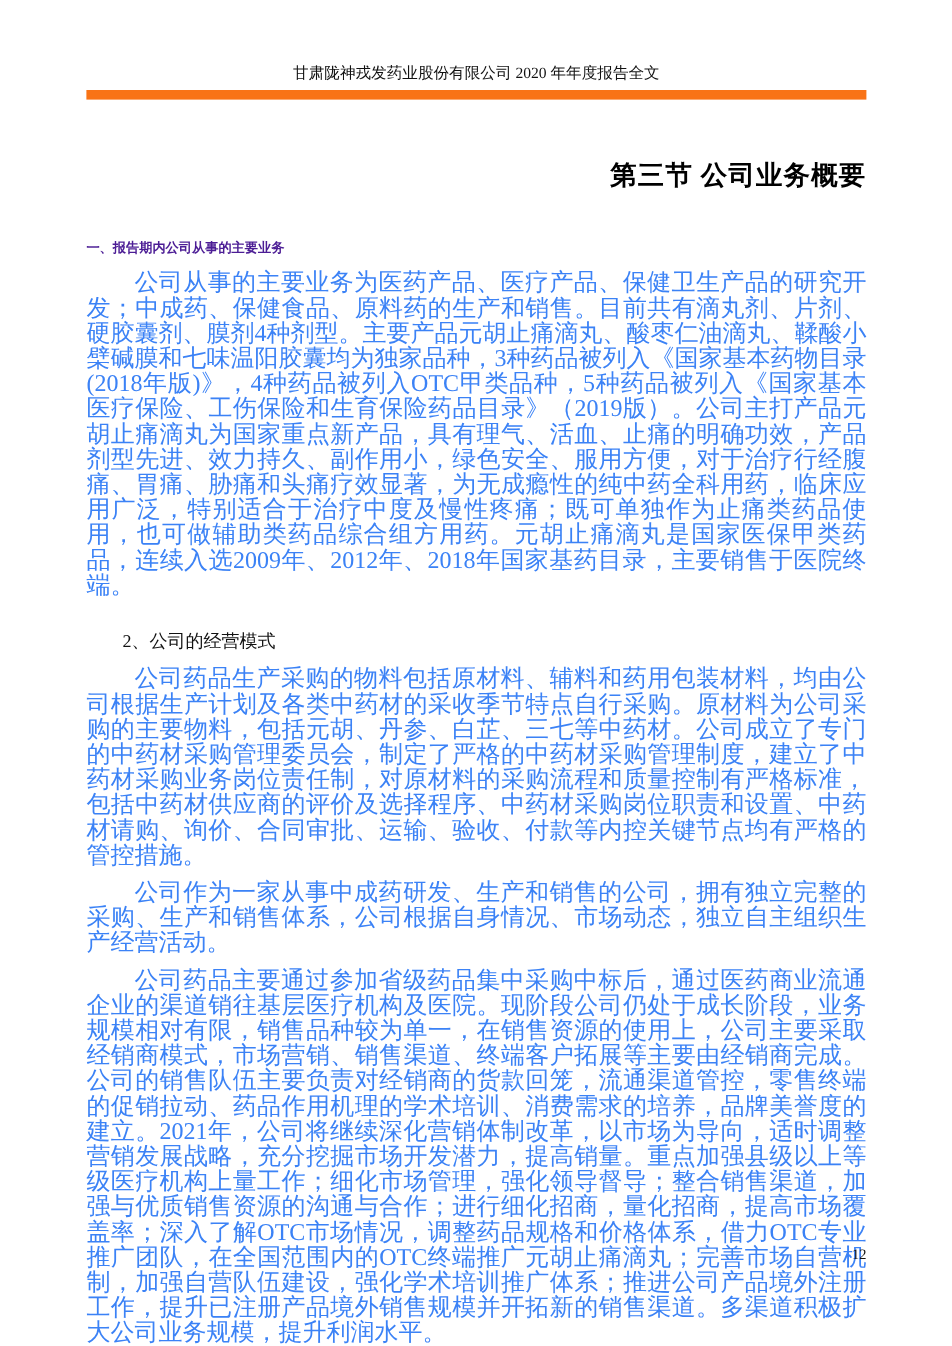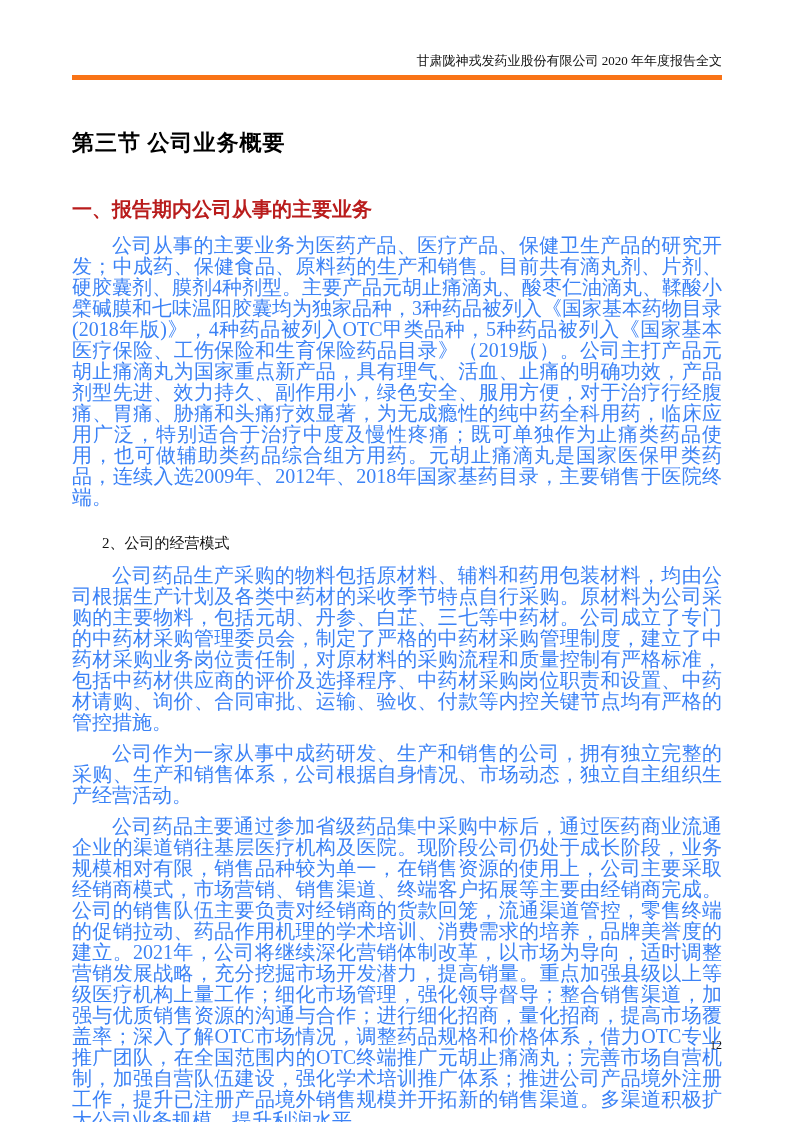--- a/index.html
+++ b/index.html
@@ -16,40 +16,40 @@
     color: #141414;
     overflow: hidden;
   }
   .content {
     position: absolute;
     left: 72px;
     width: 650px;
     top: 52px;
   }
   .doc-header {
-    text-align: right;
+    text-align: center;
     font-size: 13px;
     line-height: 18px;
     padding-bottom: 5px;
-    border-bottom: 5px solid #f97316;
+    border-bottom: 8px solid #f97316;
     color: #111111;
   }
   .doc-title {
     margin: 48px 0 0 0;
-    text-align: left;
+    text-align: right;
     font-size: 22px;
     font-weight: bold;
     letter-spacing: 1px;
     color: #000000;
   }
   .h-level1 {
     margin: 38px 0 0 0;
-    font-size: 20px;
+    font-size: 11px;
     font-weight: bold;
-    color: #b91c1c;
+    color: #4c1d95;
   }
   .h-level2 {
     margin: 26px 0 0 0;
     font-size: 15px;
     font-weight: normal;
     text-indent: 2em;
     color: #111111;
   }
   .para {
     margin: 12px 0 0 0;

